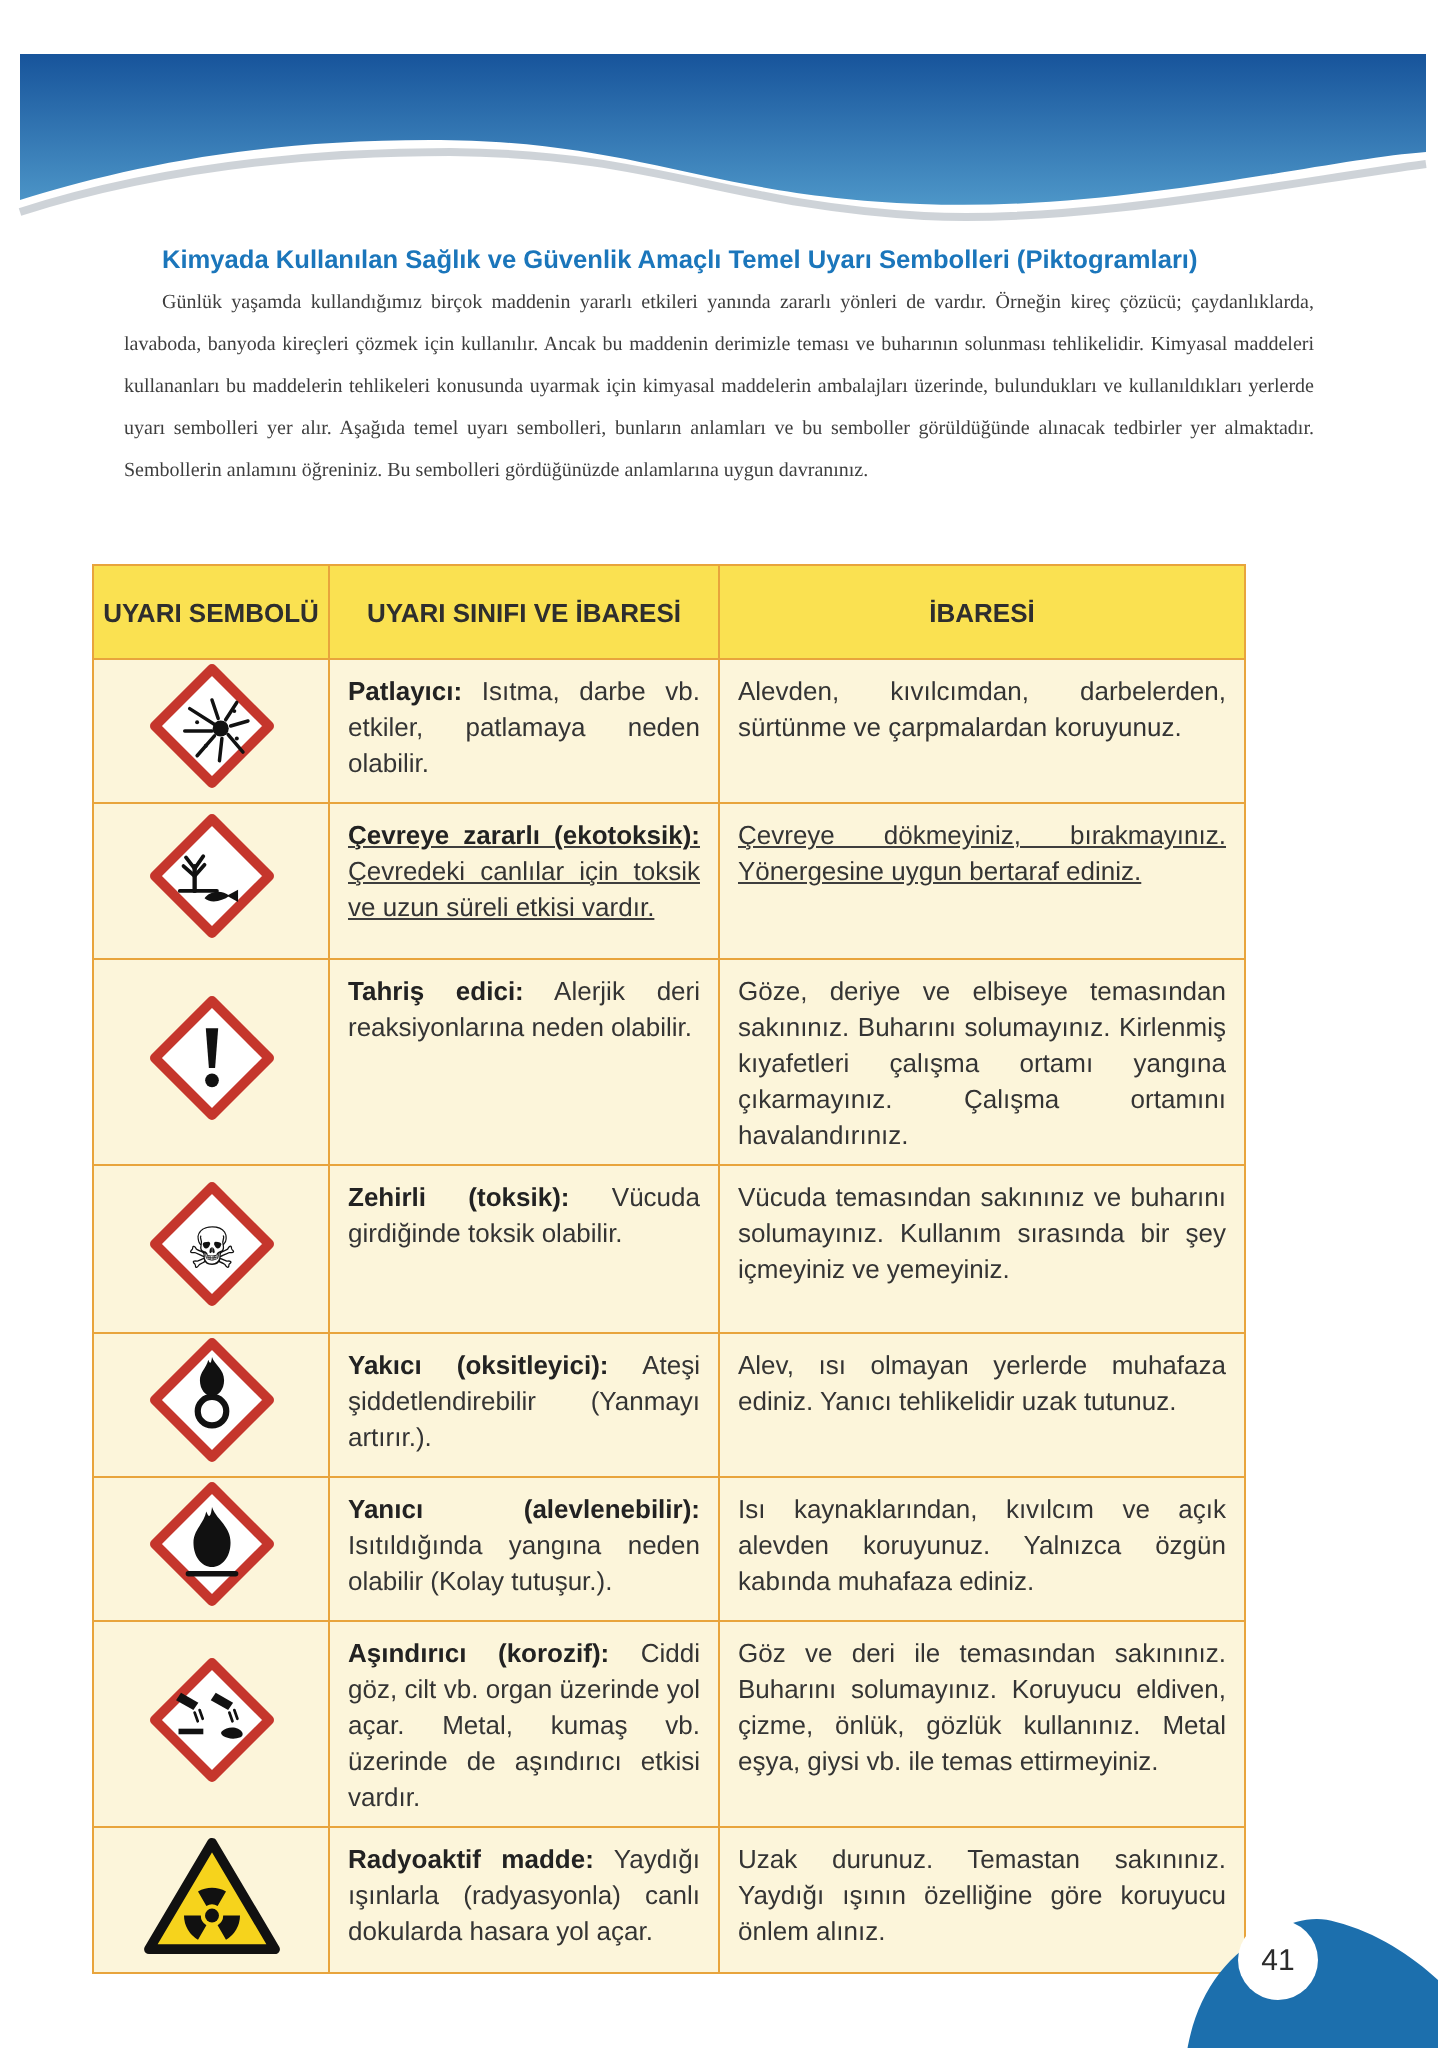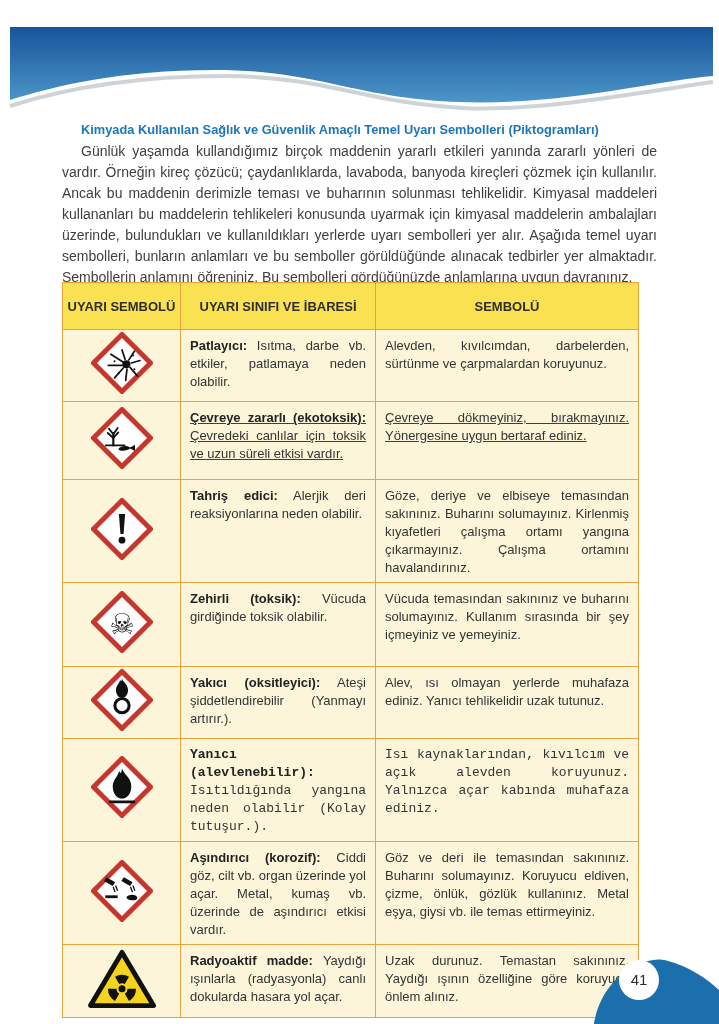--- a/index.html
+++ b/index.html
@@ -14,34 +14,34 @@
     --footer-blue:#1C6FAD;
     --body-text:#3E3E3E;
   }
   html,body{margin:0;padding:0;background:#fff;}
   .page{position:relative;width:719px;height:1024px;background:#fff;overflow:hidden;
         font-family:"Liberation Sans",sans-serif;color:var(--body-text);margin-top:20px;}
   .banner{position:absolute;top:0;left:0;}
   .title{position:absolute;left:81px;top:102px;font-size:12.8px;font-weight:bold;
          color:var(--accent-blue);white-space:nowrap;margin:0;}
   .intro{position:absolute;left:62px;top:121px;width:595px;margin:0;
-         font-size:14px;line-height:21px;text-align:justify;text-indent:19px;color:var(--body-text);}
-  table.hazard{position:absolute;left:62px;top:262px;width:576px;border-collapse:collapse;
+         font-size:10px;line-height:21px;text-align:justify;text-indent:19px;color:var(--body-text);font-family:Liberation Serif, serif;}
+  table.hazard{position:absolute;left:46px;top:262px;width:576px;border-collapse:collapse;
                table-layout:fixed;}
   table.hazard col.c1{width:118px;} table.hazard col.c2{width:195px;} table.hazard col.c3{width:263px;}
   table.hazard th, table.hazard td{border:1.6px solid var(--tbl-border);}
   table.hazard th{height:42px;background:var(--header-bg);font-size:13px;font-weight:bold;
                   color:#2E2E2E;text-align:center;padding:2px 4px;}
   table.hazard td{background:var(--cell-bg);vertical-align:top;font-size:13px;line-height:18px;
                   text-align:justify;padding:7px 9px 5px 9px;color:#343434;}
   table.hazard td.sym{vertical-align:middle;text-align:center;padding:2px;}
   table.hazard td p{margin:0;}
   table.hazard b{color:#222;}
   tr.r1{height:72px;} tr.r2{height:78px;text-decoration:underline;} tr.r3{height:85px;} tr.r4{height:84px;}
-  tr.r5{height:72px;} tr.r6{height:71px;font-family:Liberation Mono, monospace;} tr.r7{height:94px;} tr.r8{height:73px;}
+  tr.r5{height:72px;} tr.r6{height:71px;} tr.r7{height:94px;} tr.r8{height:73px;}
   .picto{display:inline-block;}
   .picto svg{display:block;}
   .footer-graphic{position:absolute;left:0;top:924px;}
 </style>
 </head>
 <body>
 
 <div class="page">
 
   <svg class="banner" width="719" height="96" viewBox="0 0 719 96">
@@ -61,21 +61,21 @@
   <table class="hazard">
     <colgroup>
         <col class="c1">
         <col class="c2">
         <col class="c3">
       </colgroup>
     <thead>
       <tr>
         <th>UYARI SEMBOLÜ</th>
         <th>UYARI SINIFI VE İBARESİ</th>
-        <th>SEMBOLÜ</th>
+        <th>İBARESİ</th>
       </tr>
     </thead>
     <tbody>
 
       <tr class="r1">
         <td class="sym">
           <span class="picto">
             <svg width="62" height="62" viewBox="0 0 100 100">
               <path d="M50 4 L96 50 L50 96 L4 50 Z" fill="#fff" stroke="#C5362C" stroke-width="8" stroke-linejoin="round"></path>
               <g stroke="#111" stroke-width="2.8" stroke-linecap="round">
@@ -187,21 +187,21 @@
               <path d="M50 4 L96 50 L50 96 L4 50 Z" fill="#fff" stroke="#C5362C" stroke-width="8" stroke-linejoin="round"></path>
               <path transform="translate(-7.5,3) scale(1.15)" d="M50 15 C53 24 63 28 63 40 C63 50 57 57 50 57 C43 57 37 50 37 40 C37 31 44 27 46 18 C47.5 22 49 23.5 50 15 Z" fill="#111"></path>
               <path d="M31 74 H69" stroke="#111" stroke-width="4.5" stroke-linecap="round"></path>
             </svg>
           </span>
         </td>
         <td>
           <p><b>Yanıcı (alevlenebilir):</b><span> Isıtıldığında yangına neden olabilir (Kolay tutuşur.).</span></p>
         </td>
         <td>
-          <p>Isı kaynaklarından, kıvılcım ve açık alevden koruyunuz. Yalnızca açar kabında muhafaza ediniz.</p>
+          <p>Isı kaynaklarından, kıvılcım ve açık alevden koruyunuz. Yalnızca özgün kabında muhafaza ediniz.</p>
         </td>
       </tr>
 
       <tr class="r7">
         <td class="sym">
           <span class="picto">
             <svg width="62" height="62" viewBox="0 0 100 100">
               <path d="M50 4 L96 50 L50 96 L4 50 Z" fill="#fff" stroke="#C5362C" stroke-width="8" stroke-linejoin="round"></path>
               <path d="M25 28 L39 36 L35 42 L21 34 Z" fill="#111"></path>
               <path d="M53 28 L67 36 L63 42 L49 34 Z" fill="#111"></path>

